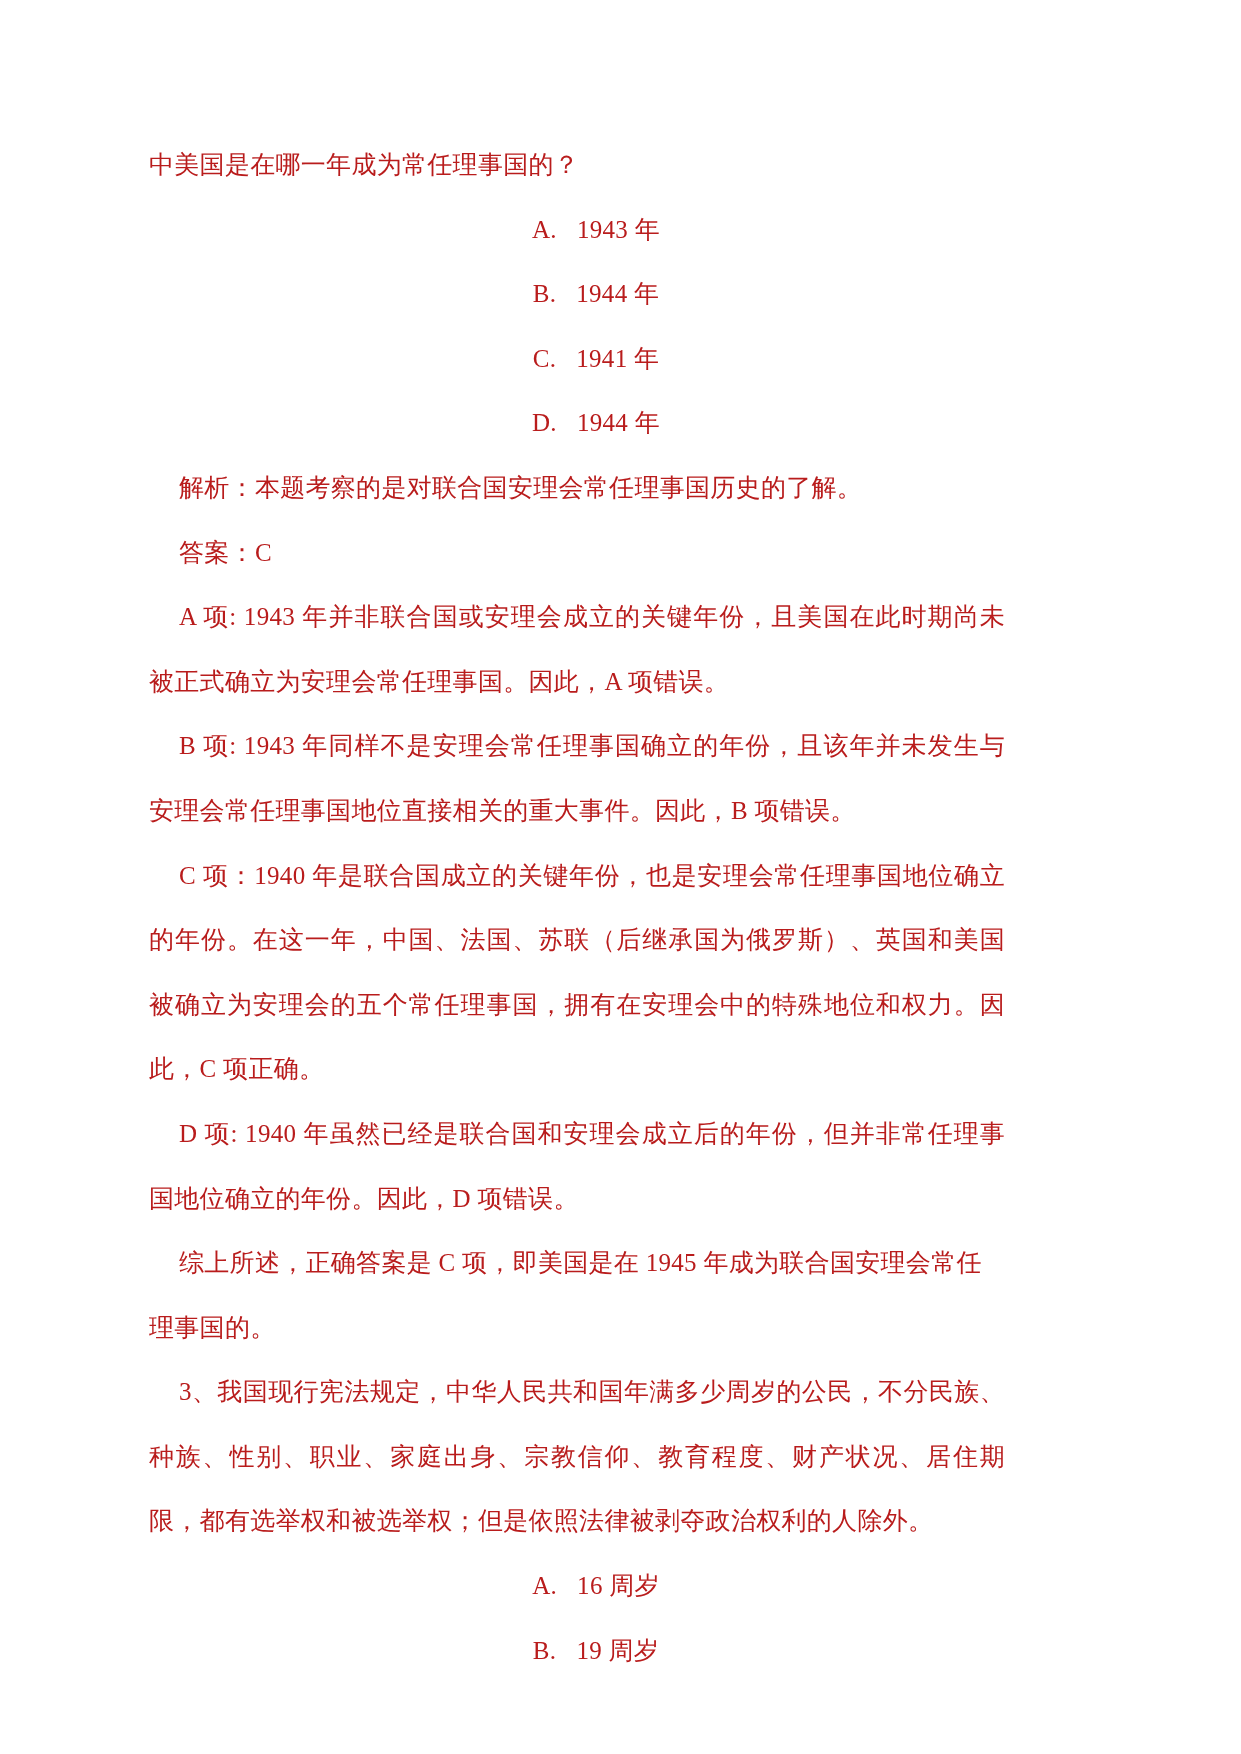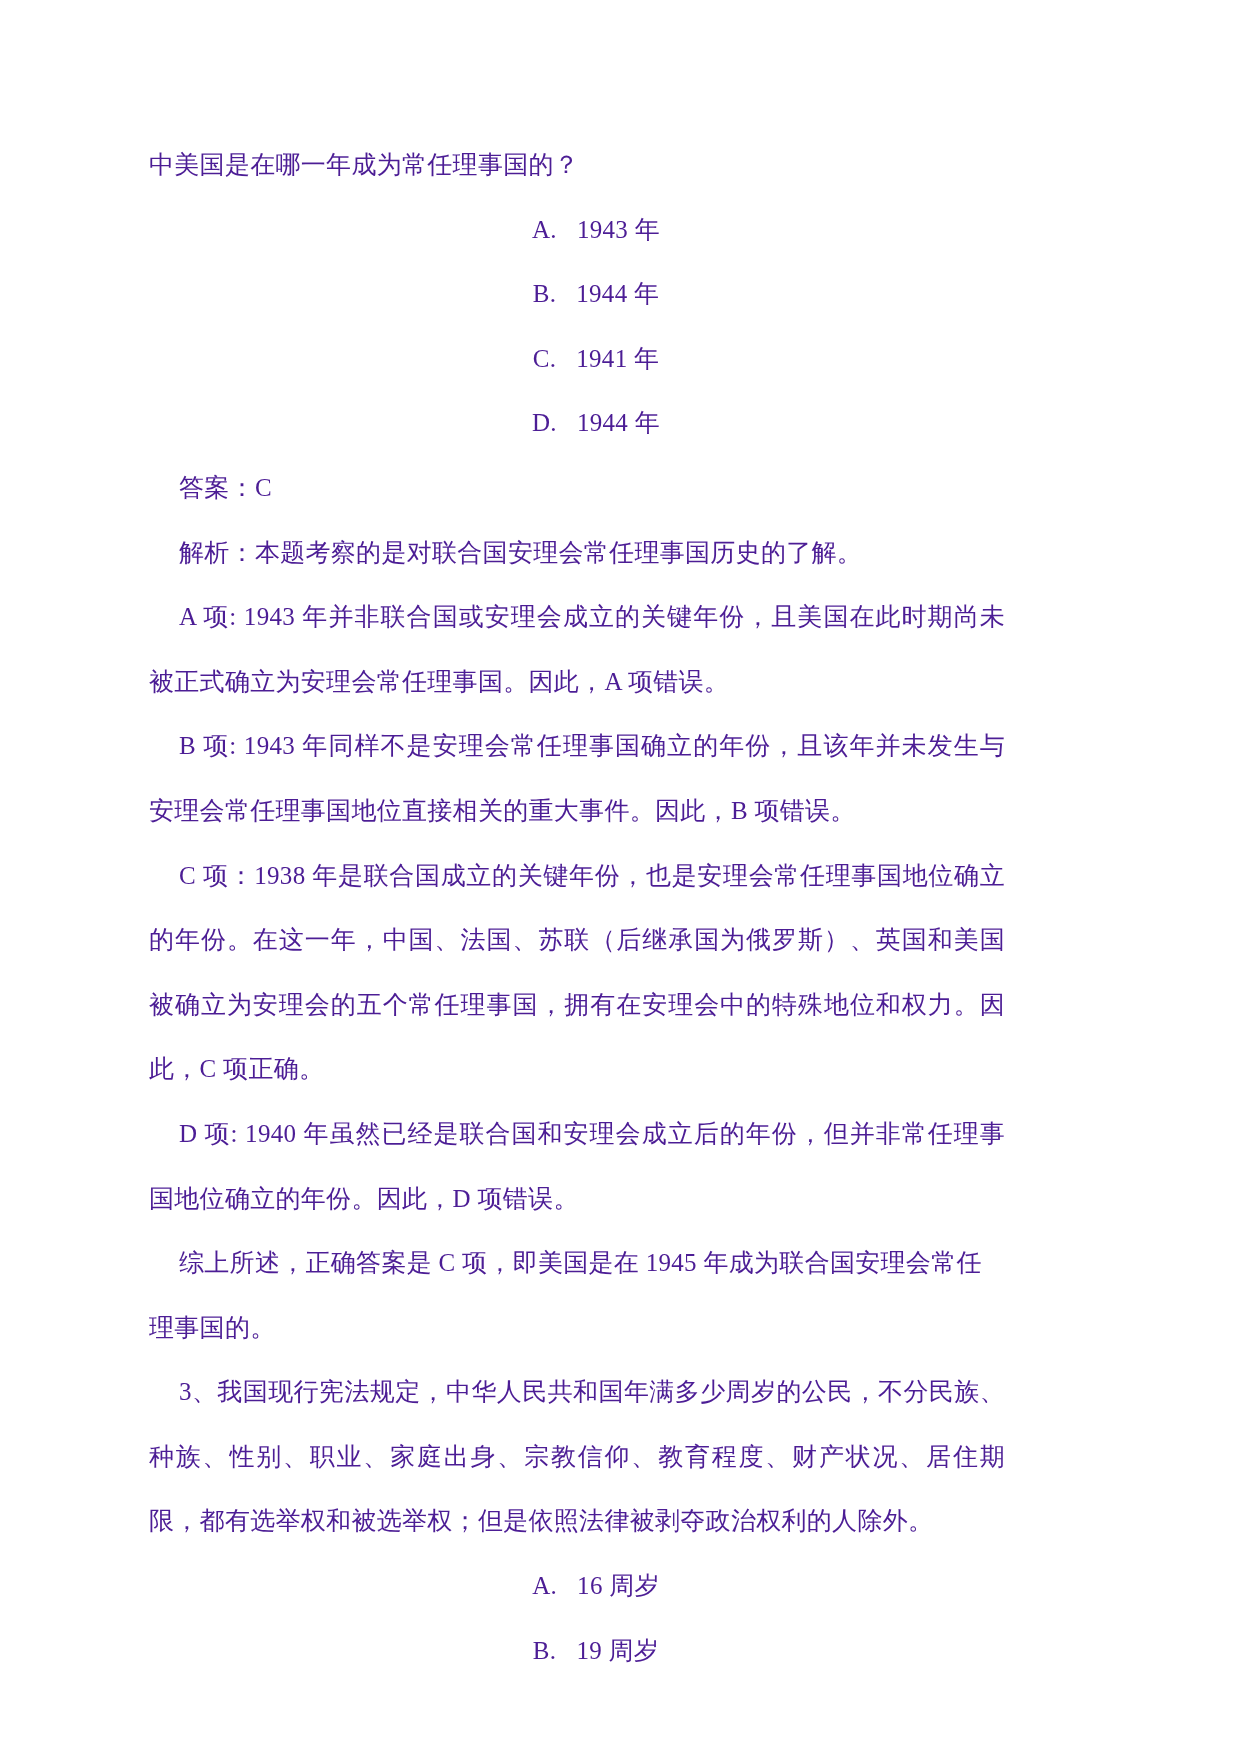--- a/index.html
+++ b/index.html
@@ -11,21 +11,21 @@
     position: relative;
     box-sizing: border-box;
     width: 1141px;
     height: 1754px;
     background: #ffffff;
     padding: 133px 136px 0 149px;
     overflow: hidden;
     font-family: "Liberation Serif", "DejaVu Serif", serif;
     font-size: 25px;
     line-height: 64.6px;
-    color: #4c1d95;
+    color: #b91c1c;
   }
   .para {
     margin: 0;
     text-align: justify;
     white-space: pre-wrap;
     letter-spacing: 0.3px;
   }
   .para.single {
     text-align: left;
   }
@@ -48,29 +48,29 @@
   <p class="para single">中美国是在哪一年成为常任理事国的？</p>
 
   <p class="para option"><span class="opt-label">A.</span><span>1943 年</span></p>
 
   <p class="para option"><span class="opt-label">B.</span><span>1944 年</span></p>
 
   <p class="para option"><span class="opt-label">C.</span><span>1941 年</span></p>
 
   <p class="para option"><span class="opt-label">D.</span><span>1944 年</span></p>
 
+  <p class="para single indent">解析：本题考察的是对联合国安理会常任理事国历史的了解。</p>
+
   <p class="para single indent">答案：C</p>
-
-  <p class="para single indent">解析：本题考察的是对联合国安理会常任理事国历史的了解。</p>
 
   <p class="para indent">A 项: 1943 年并非联合国或安理会成立的关键年份，且美国在此时期尚未被正式确立为安理会常任理事国。因此，A 项错误。</p>
 
   <p class="para indent">B 项: 1943 年同样不是安理会常任理事国确立的年份，且该年并未发生与安理会常任理事国地位直接相关的重大事件。因此，B 项错误。</p>
 
-  <p class="para indent">C 项：1938 年是联合国成立的关键年份，也是安理会常任理事国地位确立的年份。在这一年，中国、法国、苏联（后继承国为俄罗斯）、英国和美国被确立为安理会的五个常任理事国，拥有在安理会中的特殊地位和权力。因此，C 项正确。</p>
+  <p class="para indent">C 项：1940 年是联合国成立的关键年份，也是安理会常任理事国地位确立的年份。在这一年，中国、法国、苏联（后继承国为俄罗斯）、英国和美国被确立为安理会的五个常任理事国，拥有在安理会中的特殊地位和权力。因此，C 项正确。</p>
 
   <p class="para indent">D 项: 1940 年虽然已经是联合国和安理会成立后的年份，但并非常任理事国地位确立的年份。因此，D 项错误。</p>
 
   <p class="para single indent">综上所述，正确答案是 C 项，即美国是在 1945 年成为联合国安理会常任理事国的。</p>
 
   <p class="para indent">3、我国现行宪法规定，中华人民共和国年满多少周岁的公民，不分民族、种族、性别、职业、家庭出身、宗教信仰、教育程度、财产状况、居住期限，都有选举权和被选举权；但是依照法律被剥夺政治权利的人除外。</p>
 
   <p class="para option"><span class="opt-label">A.</span><span>16 周岁</span></p>
 
   <p class="para option"><span class="opt-label">B.</span><span>19 周岁</span></p>

